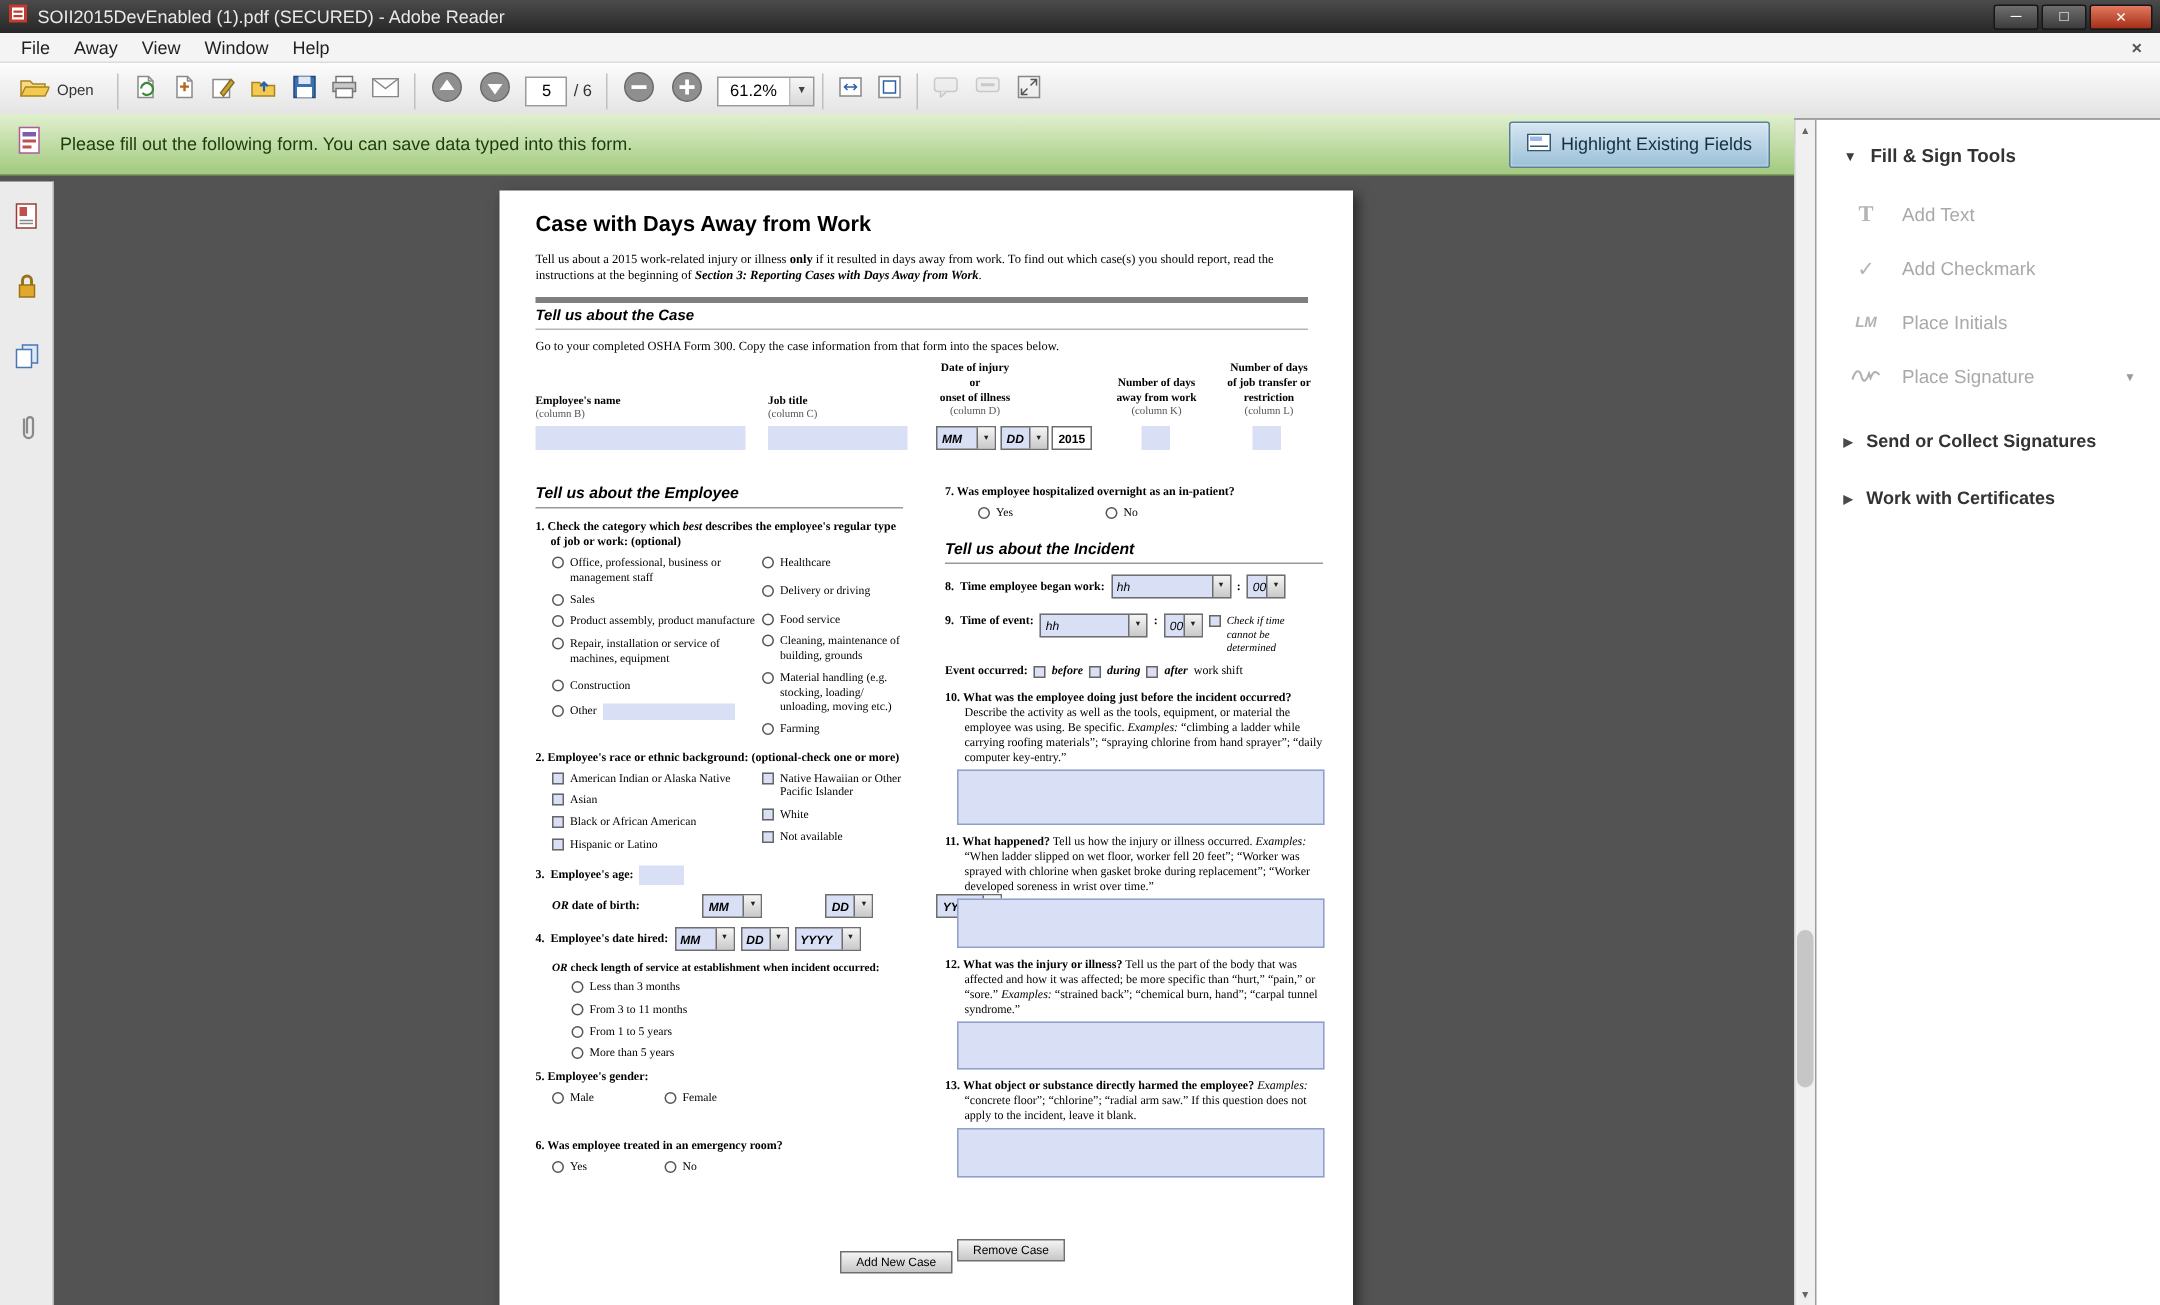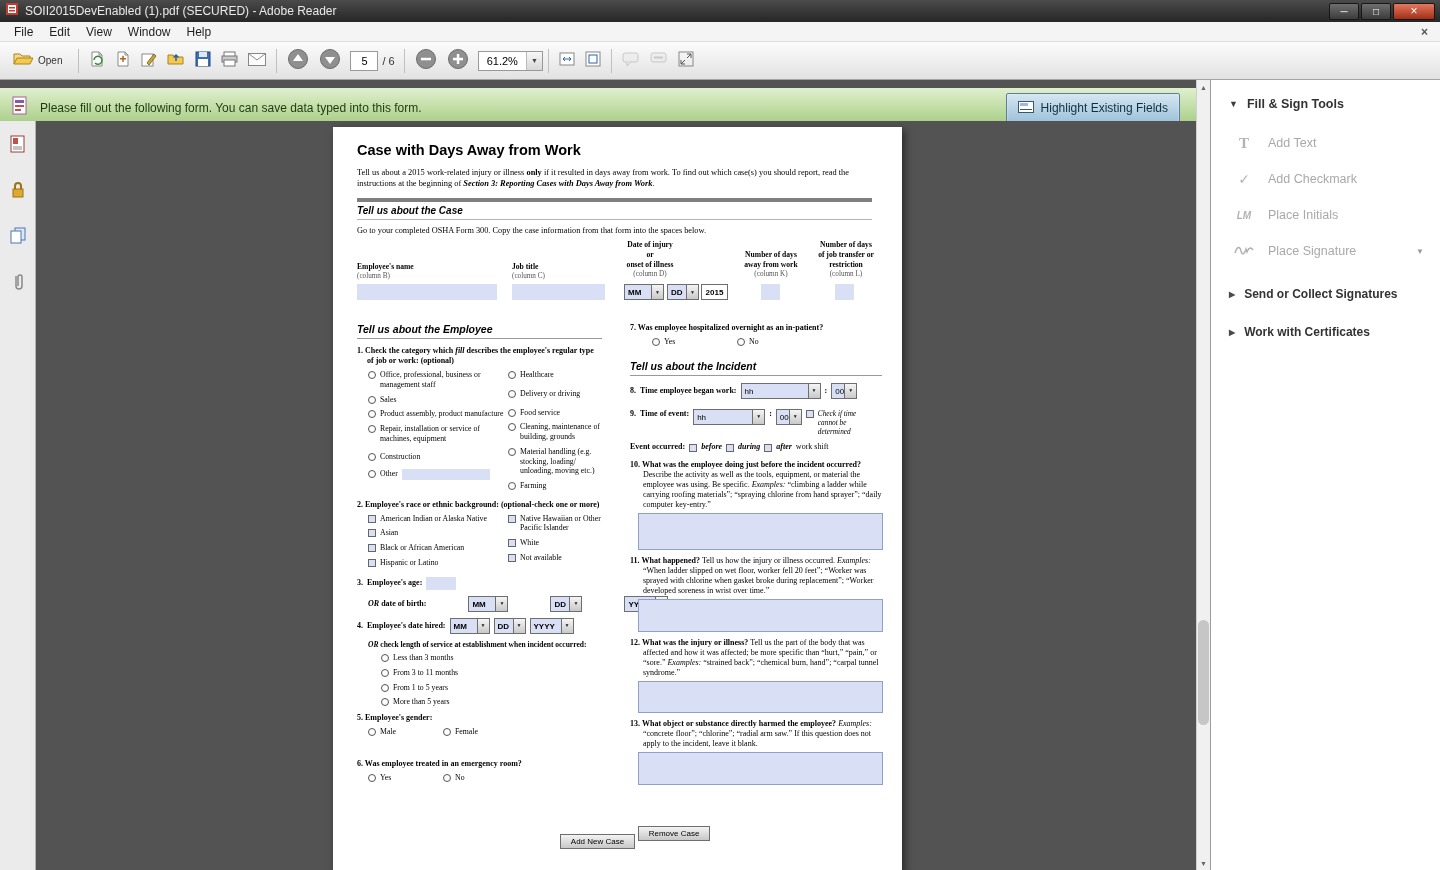--- a/index.html
+++ b/index.html
@@ -35,21 +35,21 @@
   .zoom-box { height:20px; background:#fff; border:1px solid #999; display:flex; align-items:center; font-size:11px; margin-left:4px; }
   .zoom-value { padding:0 8px; min-width:44px; }
   .zoom-caret { width:16px; height:100%; border-left:1px solid #bbb; display:flex; align-items:center;
     justify-content:center; font-size:7px; color:#444; background:linear-gradient(#f7f7f7,#d8d8d8); }
   .tb-right { margin-left:auto; display:flex; align-items:stretch; height:100%; }
   .tb-text-btn { font-size:13px; font-weight:bold; color:#1d5d90; padding:0 16px;
     display:flex; align-items:center; border-left:1px solid transparent; border-right:1px solid transparent; }
   .tb-text-btn.active { background:linear-gradient(#e4e4e4,#f2f2f2); border-color:#b3b3b3; }
 
   
-  .msgbar { position:absolute; top:88px; left:0; width:1196px; height:41px;
+  .msgbar { position:absolute; top:76px; left:0; width:1196px; height:41px;
     background:linear-gradient(#e0f0ce,#a2ca7e); border-bottom:1px solid #7ea25e;
     display:flex; align-items:center; padding:0 10px; }
   .msg-text { font-size:12px; color:#1e3a0f; margin-left:10px; }
   .highlight-btn { margin-left:auto; margin-right:6px; height:31px; display:flex; align-items:center; gap:7px;
     padding:0 11px; background:linear-gradient(#d6e6f2,#9cc0d8); border:1px solid #58809d;
     border-radius:2px; font-size:12px; color:#12303f; box-shadow:inset 0 0 2px rgba(255,255,255,.7); }
 
   
   .left-strip { position:absolute; top:121px; left:0; width:36px; bottom:0; background:#ebebeb;
     border-right:1px solid #b3b3b3; display:flex; flex-direction:column; align-items:center;
@@ -85,21 +85,21 @@
   .case-rule { position:absolute; left:24px; top:92px; width:515px; height:1px; background:#b5b5b5; }
   .case-instruction { position:absolute; left:24px; top:99px; font-size:8.3px; }
   .colhead { position:absolute; font-size:7.6px; font-weight:bold; line-height:1.3; }
   .colhead.ctr { text-align:center; }
   .colhead .sub { display:block; font-weight:normal; color:#555; font-size:7.2px; }
   .field { position:absolute; background:#d9dff4; height:16px; }
   .yearbox { position:absolute; background:#fff; border:1px solid #6e6e6e; height:16px;
     font-family:"Liberation Sans",sans-serif; font-size:8px; font-weight:bold;
     display:flex; align-items:center; justify-content:center; }
   .combo { display:flex; height:16px; border:1px solid #6e6e6e; background:#d9dff4; flex:none; }
-  .combo .cv { font-family:"Liberation Sans",sans-serif; font-size:8px; font-weight:bold; padding:3px 2px 0 3px; flex:1; overflow:hidden; }
+  .combo .cv { font-family:"Liberation Sans",sans-serif; font-size:8px; font-weight:bold; padding:3px 2px 0 3px; flex:1; overflow:hidden;font-style:italic; }
   .combo .cb { width:12px; background:linear-gradient(#f5f5f5,#c9c9c9); border-left:1px solid #6e6e6e;
     display:flex; align-items:center; justify-content:center; font-size:5px; color:#222; flex:none; }
   .abs-combo { position:absolute; }
 
   .col-left { position:absolute; left:24px; top:196px; width:245px; font-size:8px; line-height:1.25; }
   .col-right { position:absolute; left:297px; top:196px; width:252px; font-size:8px; line-height:1.25; }
   .sec-hd { font-family:"Liberation Sans",sans-serif; font-size:10.5px; font-weight:bold; font-style:italic;
     border-bottom:1px solid #999; padding-bottom:2px; margin-bottom:7px; }
   .q { font-weight:bold; font-size:8px; margin-bottom:4px; padding-left:10px; text-indent:-10px; }
   .two-col { display:flex; padding-left:11px; margin-bottom:4px; }
@@ -134,21 +134,21 @@
     <span class="title">SOII2015DevEnabled (1).pdf (SECURED) - Adobe Reader</span>
     <span class="winbtns">
       <span class="winbtn">─</span>
       <span class="winbtn">□</span>
       <span class="winbtn close">×</span>
     </span>
   </div>
 
   <div class="menubar">
     <span class="menu-item">File</span>
-    <span class="menu-item">Edit</span>
+    <span class="menu-item">Away</span>
     <span class="menu-item">View</span>
     <span class="menu-item">Window</span>
     <span class="menu-item">Help</span>
     <span class="menubar-close">×</span>
   </div>
 
   <div class="toolbar">
     <span class="tb-btn">
       <span>
         <svg width="20" height="15">
@@ -352,21 +352,21 @@
         <span class="cv">DD</span>
           <span class="cb">▼</span>
       </div>
       <div class="yearbox" style="left:368px; top:157px; width:27px;">2015</div>
       <div class="field" style="left:428px; top:157px; width:19px;"></div>
       <div class="field" style="left:502px; top:157px; width:19px;"></div>
 
       <div class="col-left">
         <div class="sec-hd">Tell us about the Employee</div>
 
-        <p class="q"><span>1.</span> <span>Check the category which </span><span class="bi">fill</span><span> describes the employee's regular type of job or work:  (optional)</span></p>
+        <p class="q"><span>1.</span> <span>Check the category which </span><span class="bi">best</span><span> describes the employee's regular type of job or work:  (optional)</span></p>
 
         <div class="two-col">
           <div class="c1">
             <div class="opt">
                 <span class="radio"></span>
                 <span>Office, professional, business or management staff</span>
               </div>
             <div class="opt">
                 <span class="radio"></span>
                 <span>Sales</span>

